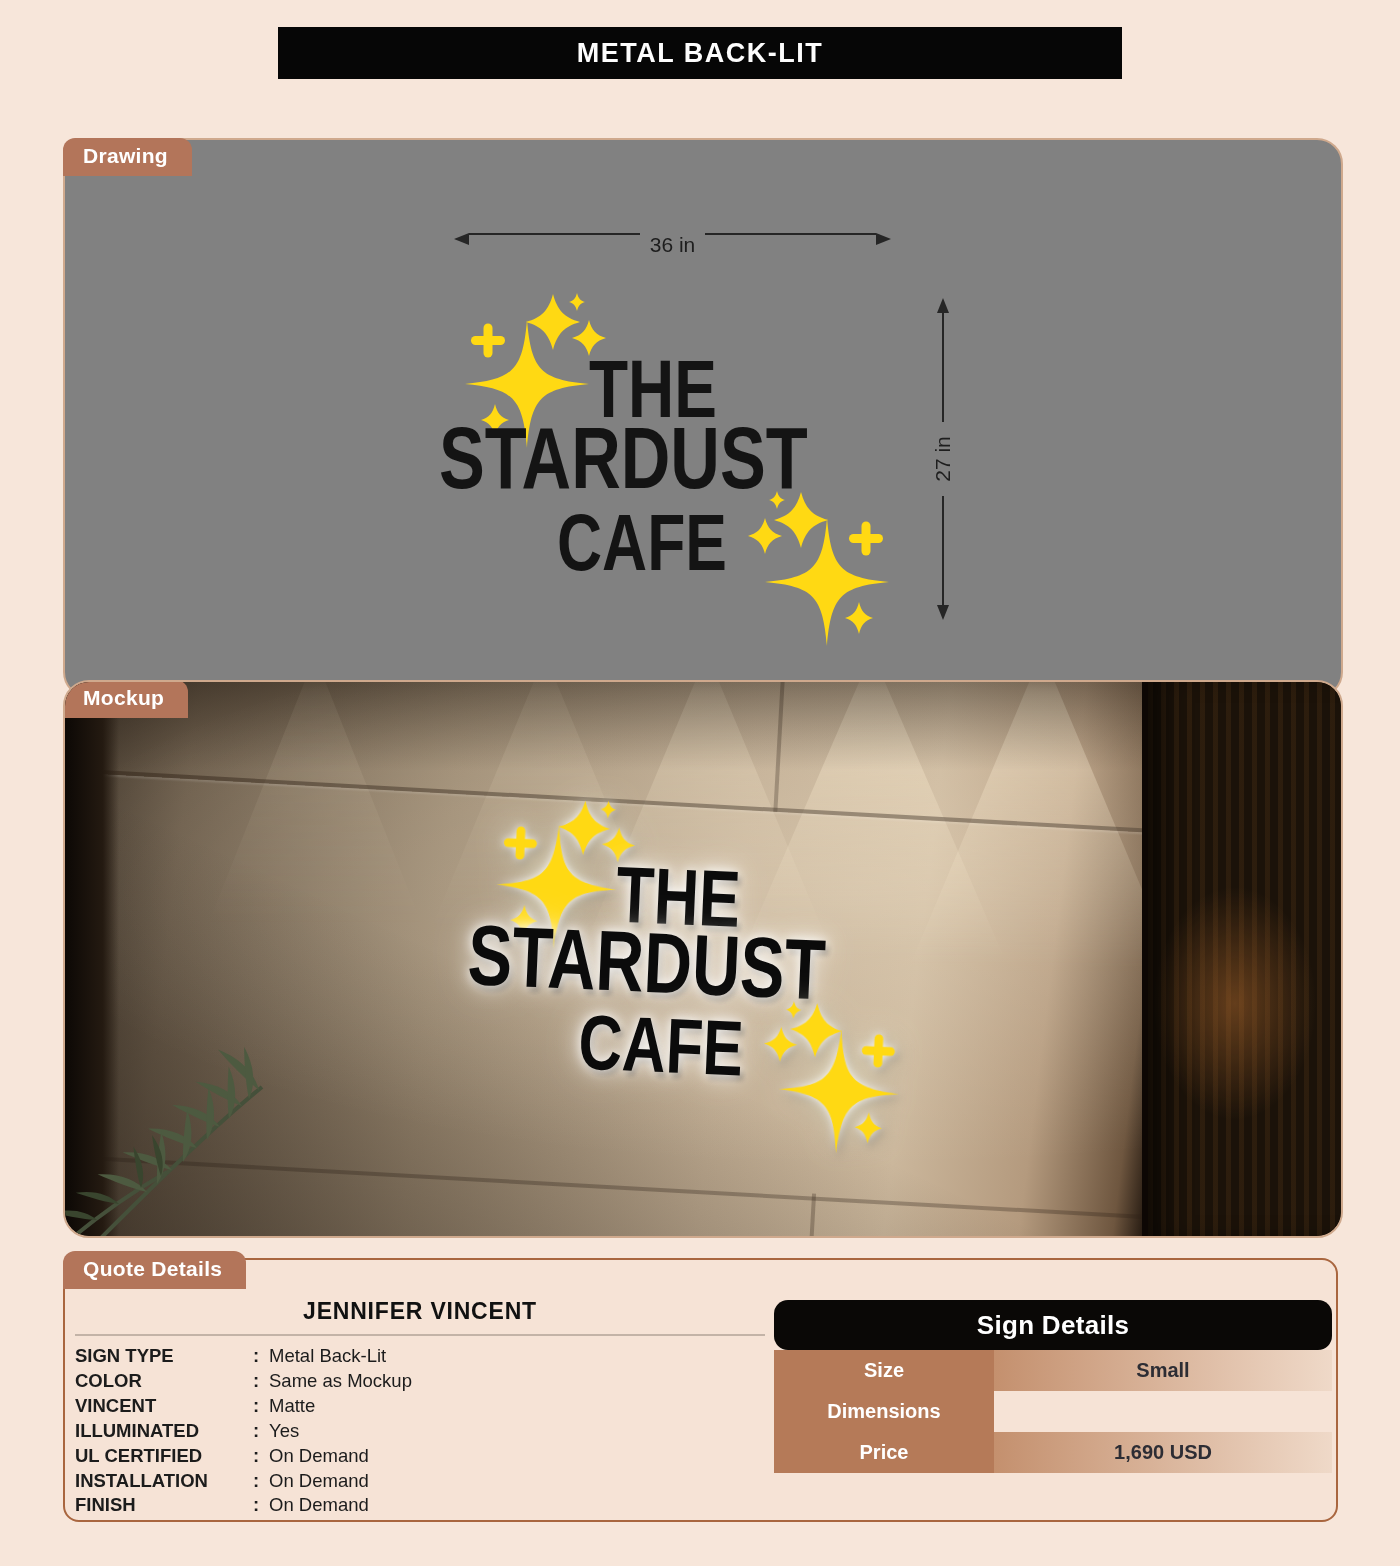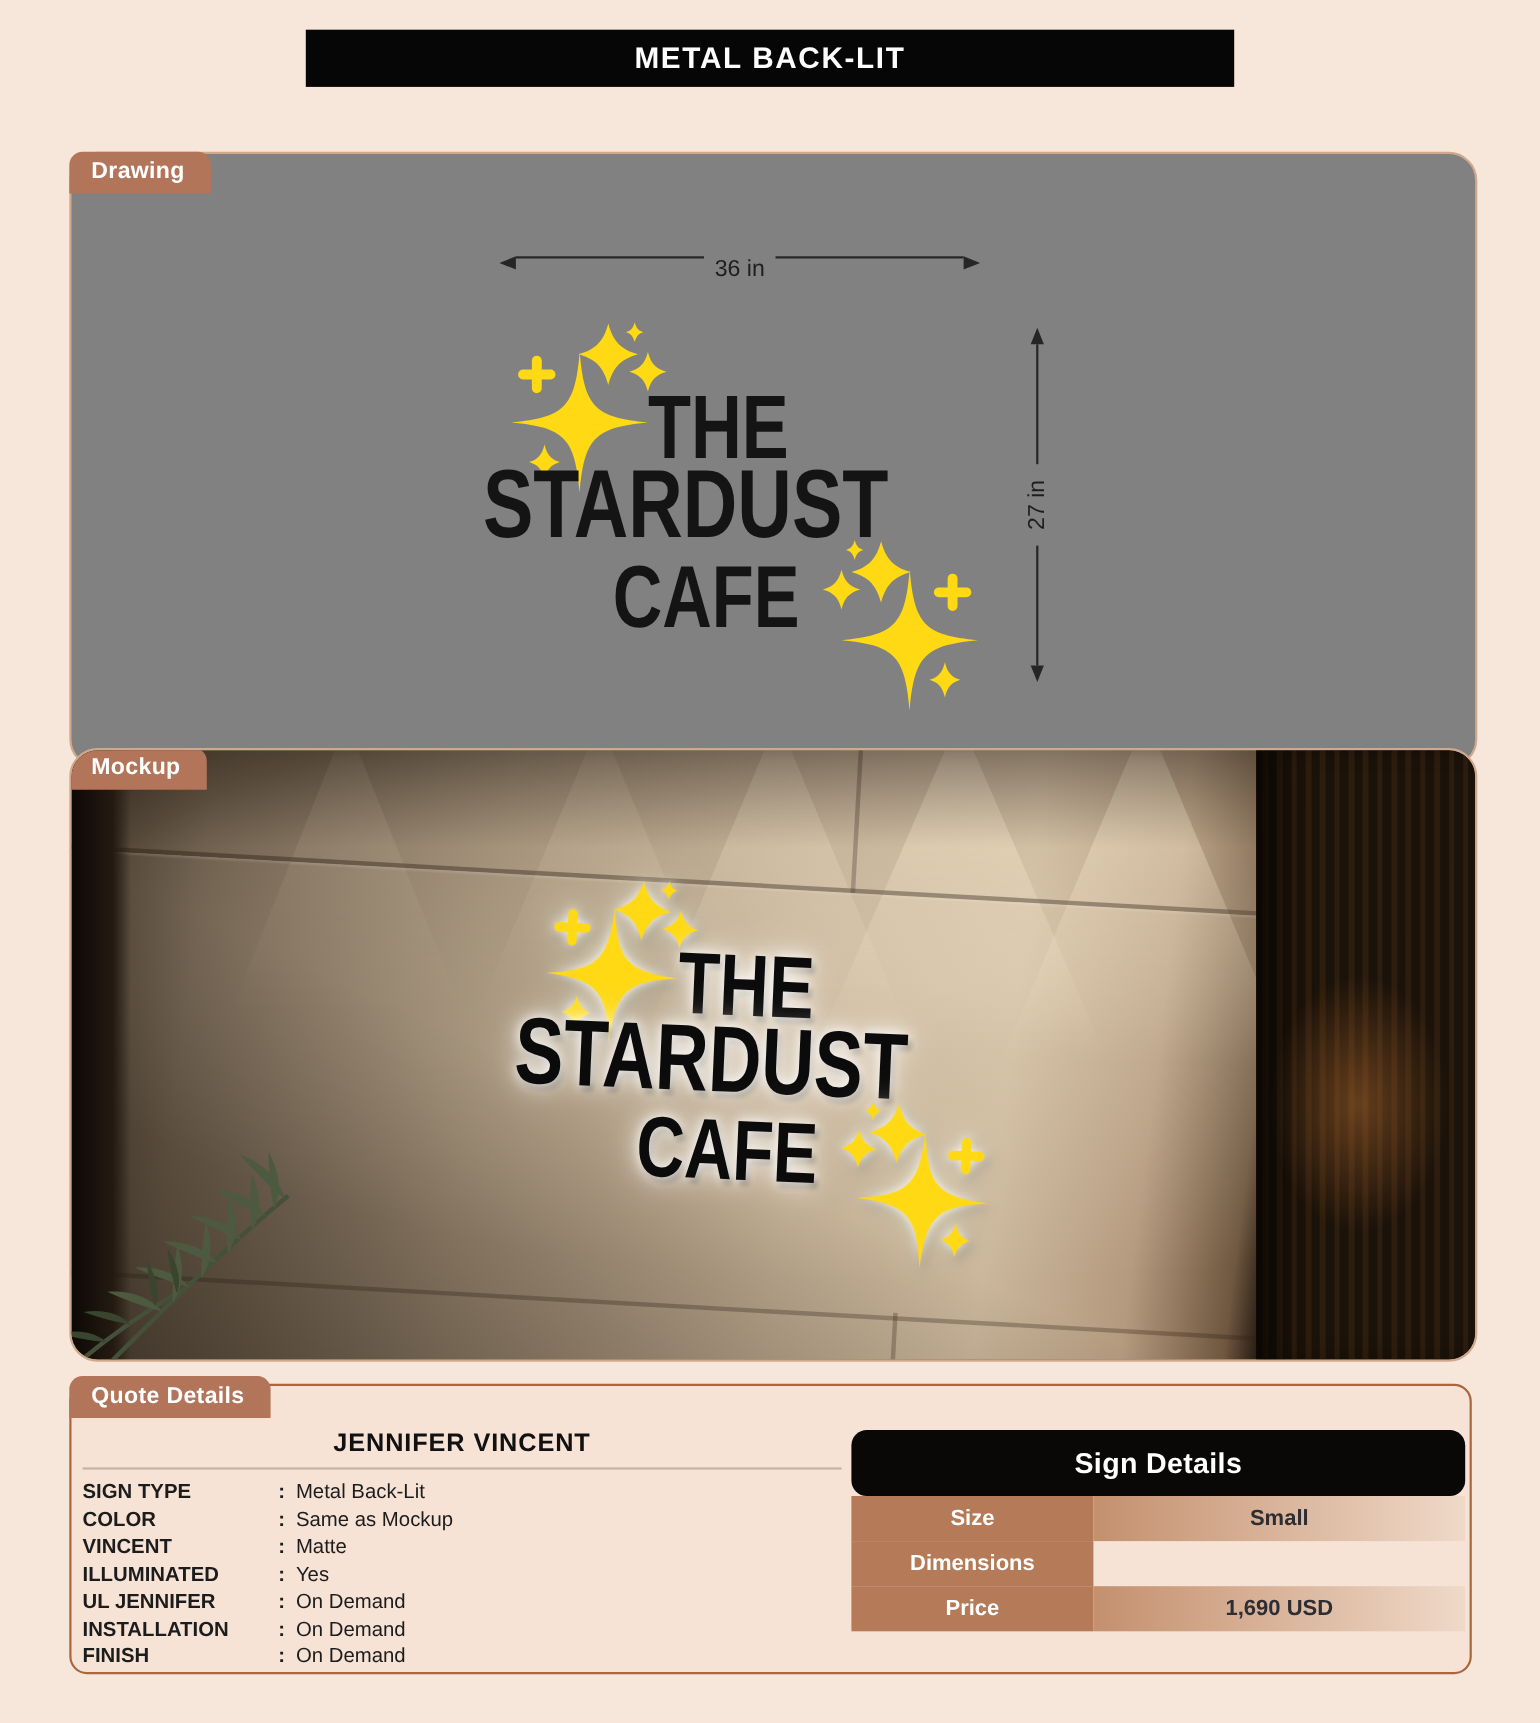--- a/index.html
+++ b/index.html
@@ -98,21 +98,21 @@
     background:#f6e3d6;border:2px solid #a9663f;border-radius:16px;box-sizing:border-box;
   }
   .panel-quote .tab{top:-9px;}
   .q-left{position:absolute;left:10px;top:38px;width:690px;}
   .q-name{text-align:center;font-weight:bold;font-size:23px;color:#111;letter-spacing:.8px;}
   .q-div{border:none;border-top:2px solid #c3b3a7;margin:9px 0 8px 0;}
   .q-row{display:grid;grid-template-columns:178px 16px auto;font-size:18.5px;line-height:24.9px;color:#1c1c1c;}
   .q-row .ql{font-weight:bold;}
   .q-row .qc{font-weight:bold;}
   .q-table{position:absolute;left:709px;top:40px;width:558px;}
-  .q-th{height:60px;background:#0a0806;border-radius:14px;display:flex;align-items:center;justify-content:center;
+  .q-th{height:50px;background:#0a0806;border-radius:14px;display:flex;align-items:center;justify-content:center;
     color:#fff;font-weight:bold;font-size:26px;letter-spacing:.3px;}
   .q-tr{display:grid;grid-template-columns:220px 1fr;height:41px;}
   .q-tr:first-of-type{margin-top:12px;}
   .q-tl{background:#b57a58;color:#fff;font-weight:bold;font-size:20px;display:flex;align-items:center;justify-content:center;}
   .q-tv{background:linear-gradient(90deg,#c4906e,#efd9c8);color:#2d2d34;font-weight:bold;font-size:20px;
     display:flex;align-items:center;justify-content:center;}
 </style>
 </head>
 <body>
 
@@ -250,21 +250,21 @@
       <span class="ql">VINCENT</span>
       <span class="qc">:</span>
       <span class="qv">Matte</span>
     </div>
     <div class="q-row">
       <span class="ql">ILLUMINATED</span>
       <span class="qc">:</span>
       <span class="qv">Yes</span>
     </div>
     <div class="q-row">
-      <span class="ql">UL JENNIFER</span>
+      <span class="ql">UL CERTIFIED</span>
       <span class="qc">:</span>
       <span class="qv">On Demand</span>
     </div>
     <div class="q-row">
       <span class="ql">INSTALLATION</span>
       <span class="qc">:</span>
       <span class="qv">On Demand</span>
     </div>
     <div class="q-row">
       <span class="ql">FINISH</span>

